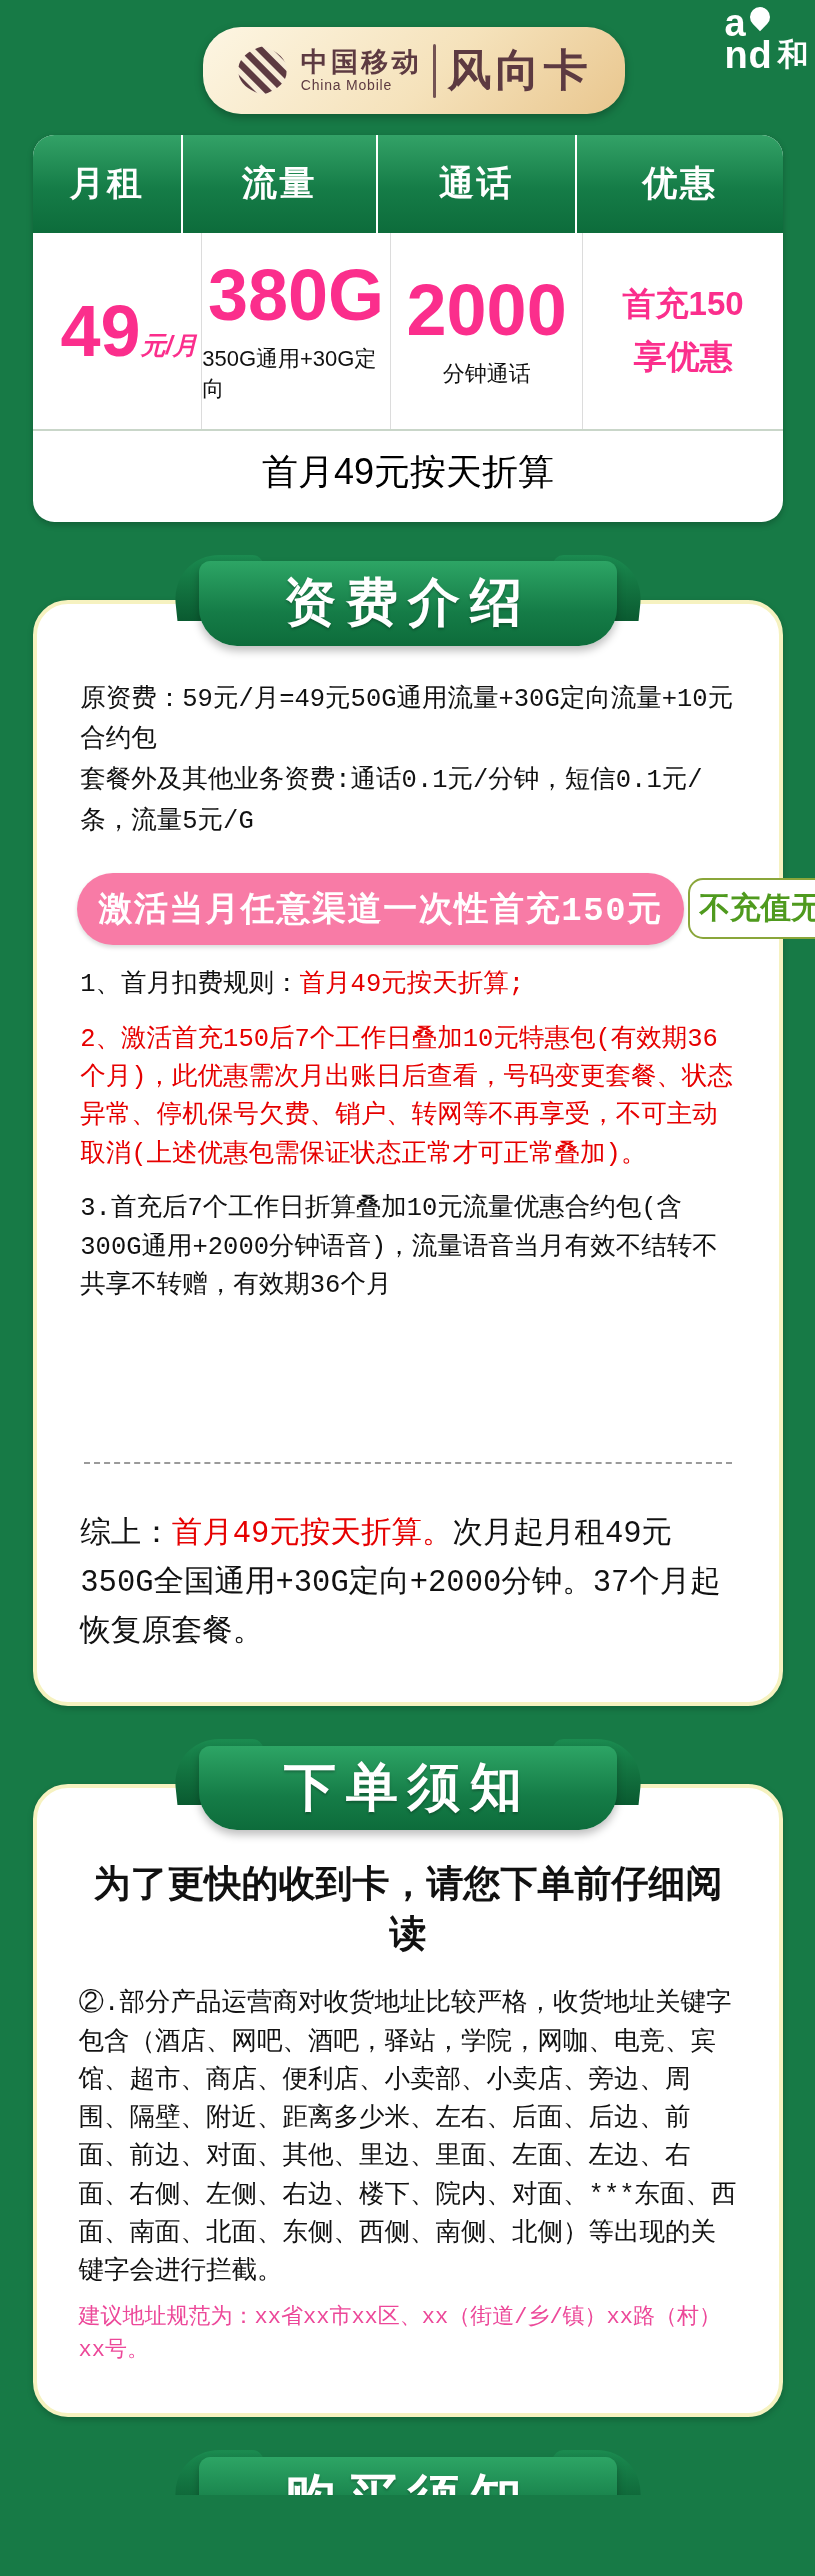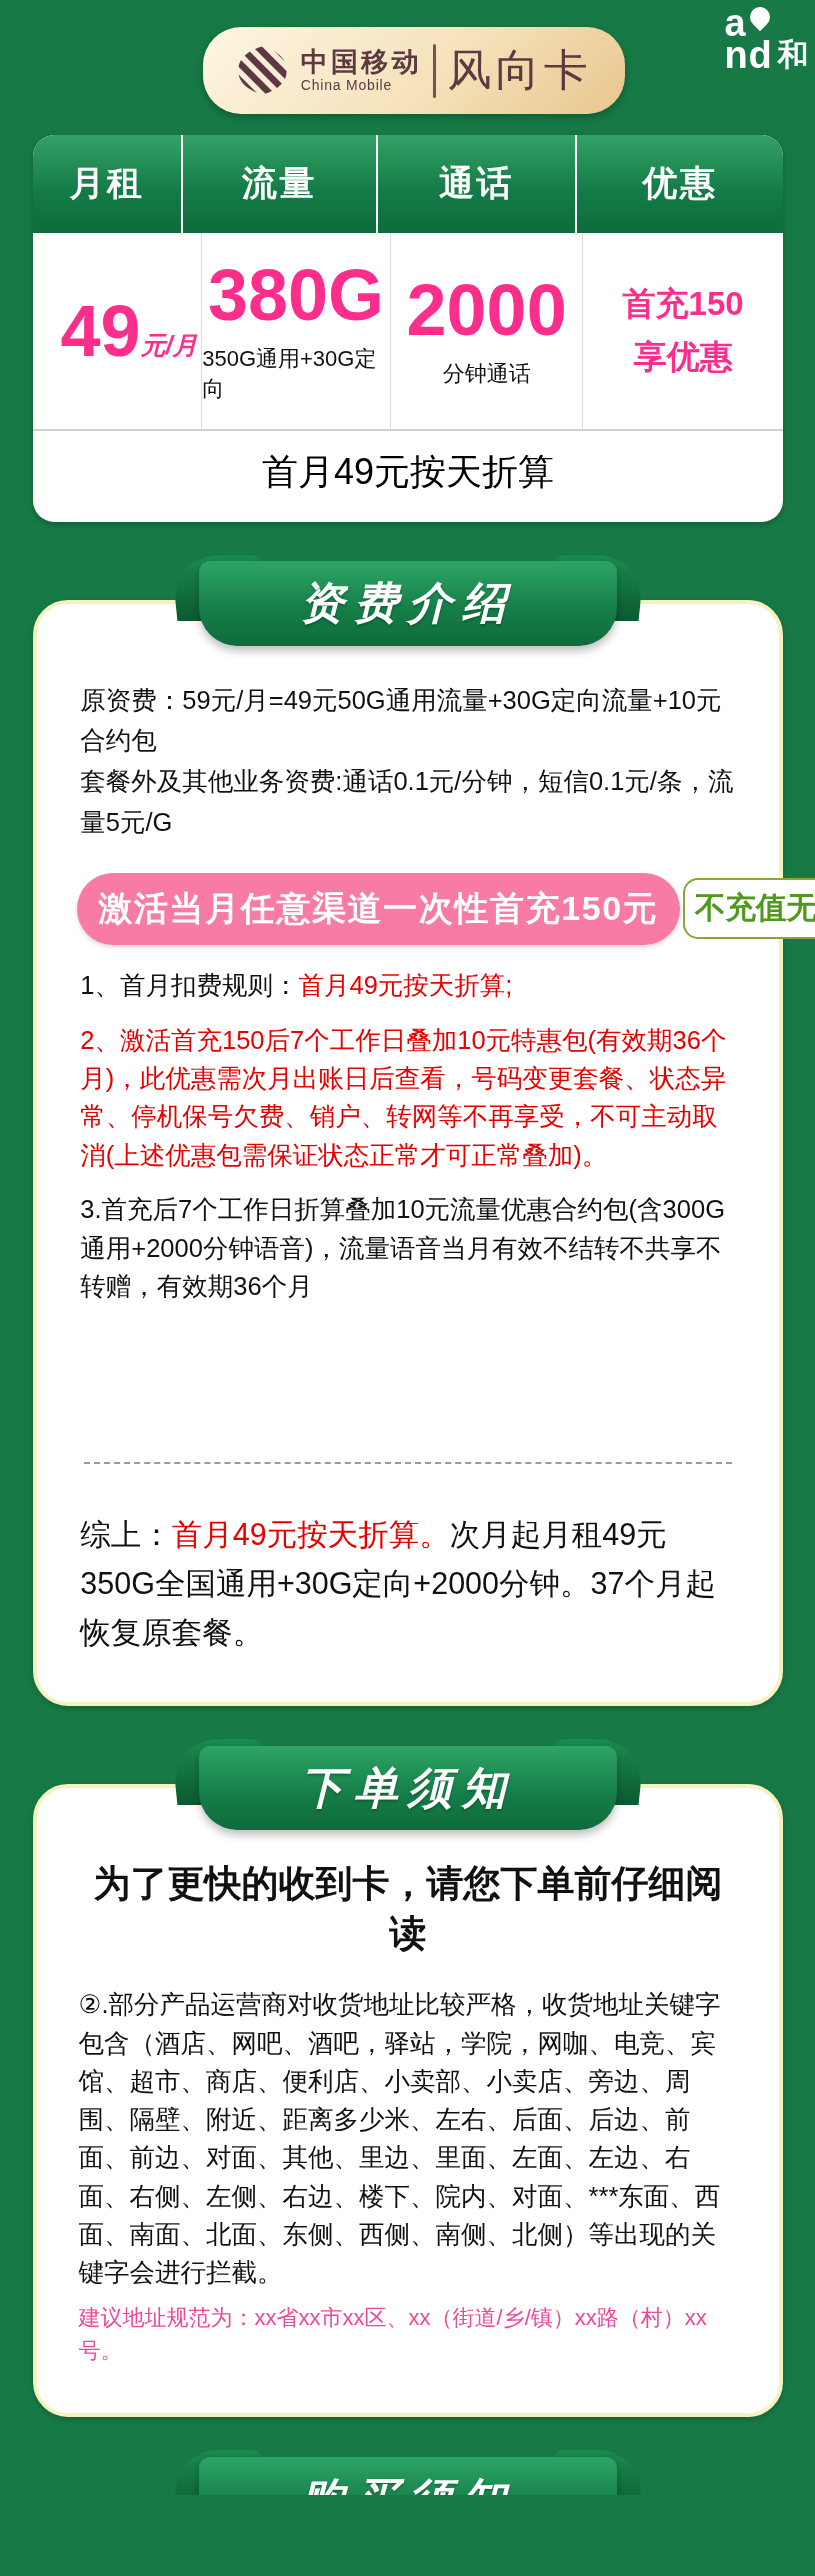--- a/index.html
+++ b/index.html
@@ -16,21 +16,21 @@
     border-radius: 38px;
     background: linear-gradient(135deg, #fdf6e3 0%, #f5e2bb 55%, #e9c68e 100%);
     display: flex; align-items: center; justify-content: center; gap: 11.5px;
     box-shadow: 0 3.3px 8.2px rgba(0,0,0,.28);
   }
   .cm-logo { width: 53px; height: 53px; flex: 0 0 auto; }
   .cm-text { text-align: left; color: #5d3a41; }
   .cm-cn { font-size: 27px; font-weight: bold; letter-spacing: 3.3px; line-height: 1.05; }
   .cm-en { font-size: 14px; letter-spacing: 0.8px; }
   .badge-divider { width: 2.5px; height: 54px; background: #5d3a41; border-radius: 1.6px; opacity: .85; }
-  .product-name { font-size: 44px; font-weight: normal; color: #5d3a41; letter-spacing: 4.1px; }
+  .product-name { font-size: 44px; font-weight: bold; color: #5d3a41; letter-spacing: 4.1px; }
 
   .and-logo { position: absolute; right: 6.6px; top: 6.6px; color: #fff; line-height: .85; text-align: left; }
   .and-row { font-size: 38px; font-weight: bold; letter-spacing: 0.8px; display: flex; align-items: center; }
   .pin {
     display: inline-block; width: 20px; height: 20px; background: #fff;
     border-radius: 50% 50% 50% 0; transform: rotate(-45deg); margin: 0 0 11.5px 3.3px;
   }
   .he-cn { font-size: 31px; font-weight: bold; margin-left: 5px; }
 
   
@@ -58,27 +58,28 @@
   .section { margin-top: 33px; }
   .ribbon { position: relative; width: 494px; height: 91px; margin: 0 auto -46px; z-index: 5; }
   .flap { position: absolute; top: 0; width: 92px; height: 66px; background: linear-gradient(180deg, #1b8b50, #0a5a30); }
   .flap.l { left: 13px; border-radius: 49px 10px 0 0; transform: skewX(6deg); }
   .flap.r { right: 13px; border-radius: 10px 49px 0 0; transform: skewX(-6deg); }
   .ribbon .bar {
     position: absolute; left: 38px; right: 38px; top: 6.6px; bottom: 0;
     background: linear-gradient(180deg, #2da565 0%, #157c47 60%, #0d6c3b 100%);
     border-radius: 11.5px 11.5px 38px 38px;
     display: flex; align-items: center; justify-content: center;
-    color: #fff; font-size: 44px; font-weight: bold; letter-spacing: 10px;
-    text-shadow: 0 1.6px 2.5px rgba(0,0,0,.25); box-shadow: 0 5px 8.2px rgba(0,0,0,.25); font-style: italic;
+    color: #fff; font-size: 52px; font-weight: bold; letter-spacing: 10px;
+    text-shadow: 0 1.6px 2.5px rgba(0,0,0,.25); box-shadow: 0 5px 8.2px rgba(0,0,0,.25);
   }
   .card {
     margin: 0 33px; background: #fff; border: 4.1px solid #f6f2c0; border-radius: 35px;
     position: relative; z-index: 1; padding: 71px 40px 46px;
     box-shadow: 0 2.5px 6.6px rgba(0,0,0,.18);
+    font-family: Liberation Mono, monospace;
   }
 
   
   .p-orig { color: #111; font-size: 25.5px; line-height: 1.6; margin: 5px 3.3px 0; }
   .badge-row { display: flex; align-items: center; margin: 30px 0 21.4px; }
   .pink-pill {
     background: #f87ba6; color: #fff; font-size: 34px; font-weight: bold;
     padding: 13px 21.4px; border-radius: 43px; letter-spacing: 1.6px; white-space: nowrap;
     box-shadow: 0 2.5px 4.1px rgba(0,0,0,.15);
   }

